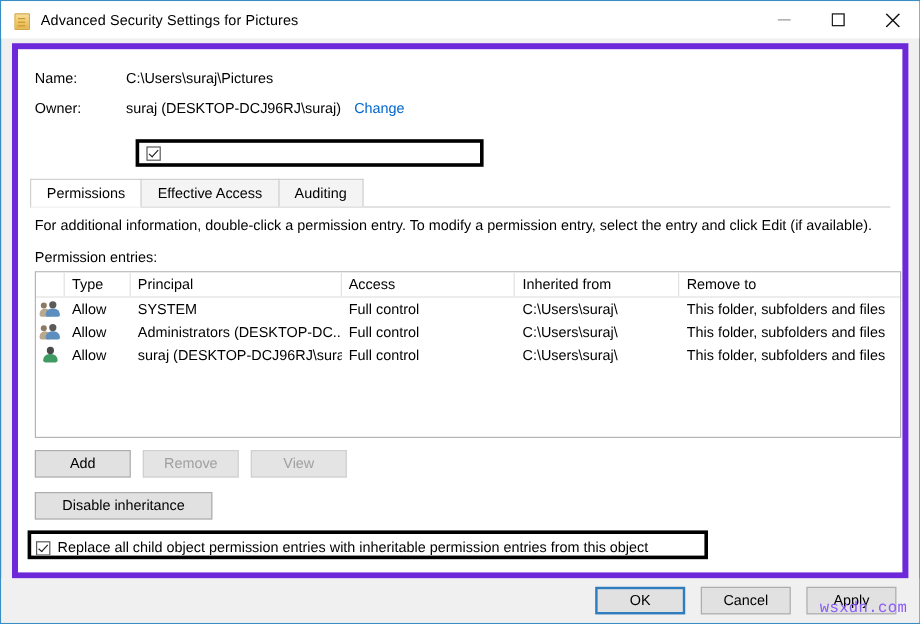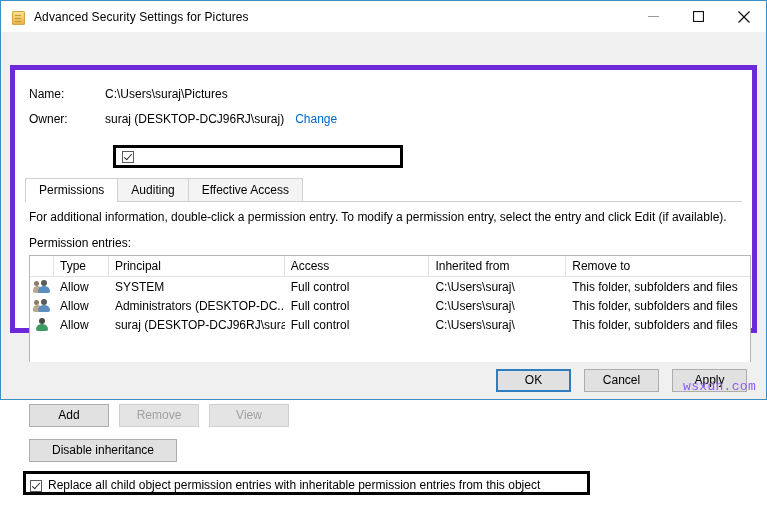--- a/index.html
+++ b/index.html
@@ -14,27 +14,26 @@
     font-size: 12px;
     color: #000;
     background: #ffffff;
   }
 
   
   .window {
     position: absolute;
     left: 0; top: 0;
     width: 767px;
-    height: 400px;
+    height: 520px;
     box-sizing: border-box;
     border: 1px solid #3a8ec4;
     background: #f0f0f0;
     display: flex;
     flex-direction: column;
-    gap: 29px;
   }
 
   
   .titlebar {
     height: 31px;
     background: #ffffff;
     display: flex;
     align-items: center;
     flex: 0 0 auto;
     position: relative;
@@ -426,22 +425,22 @@
       <div class="field-value">suraj (DESKTOP-DCJ96RJ\suraj)</div>
       <div class="link">Change</div>
     </div>
 
     <div class="annot annot-owner">
       <div class="cb checked"></div>
     </div>
 
     <div class="tabstrip">
       <div class="tab active">Permissions</div>
+      <div class="tab">Effective Access</div>
       <div class="tab">Auditing</div>
-      <div class="tab">Effective Access</div>
     </div>
 
     <div class="info-text">For additional information, double-click a permission entry. To modify a permission entry, select the entry and click Edit (if available).</div>
     <div class="entries-label">Permission entries:</div>
 
     <div class="listview">
       <div class="lv-header">
         <div class="lv-th c-icon"></div>
         <div class="lv-th c-type">Type</div>
         <div class="lv-th c-prin">Principal</div>

